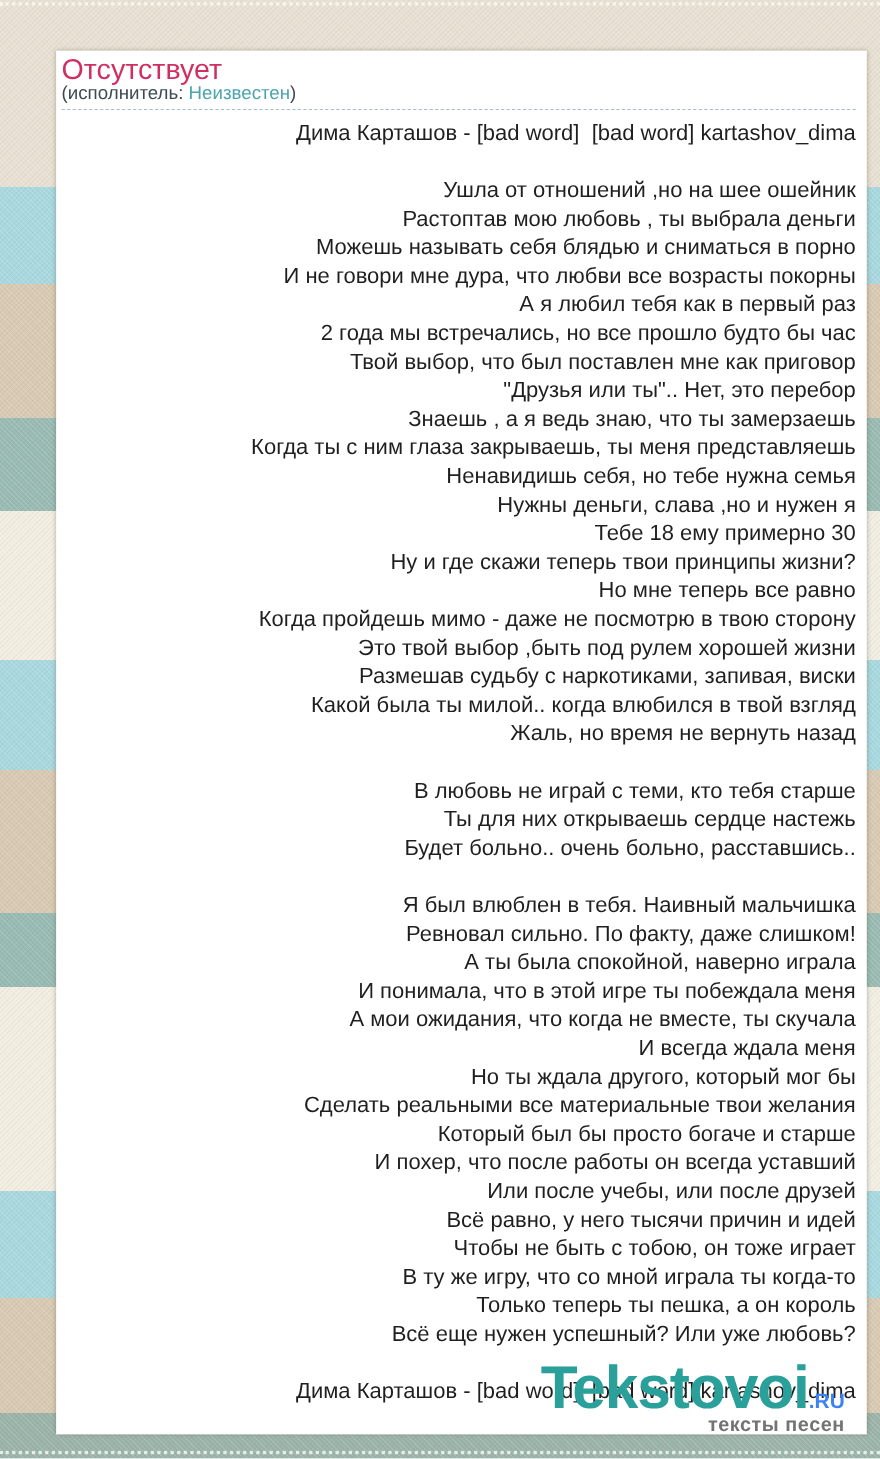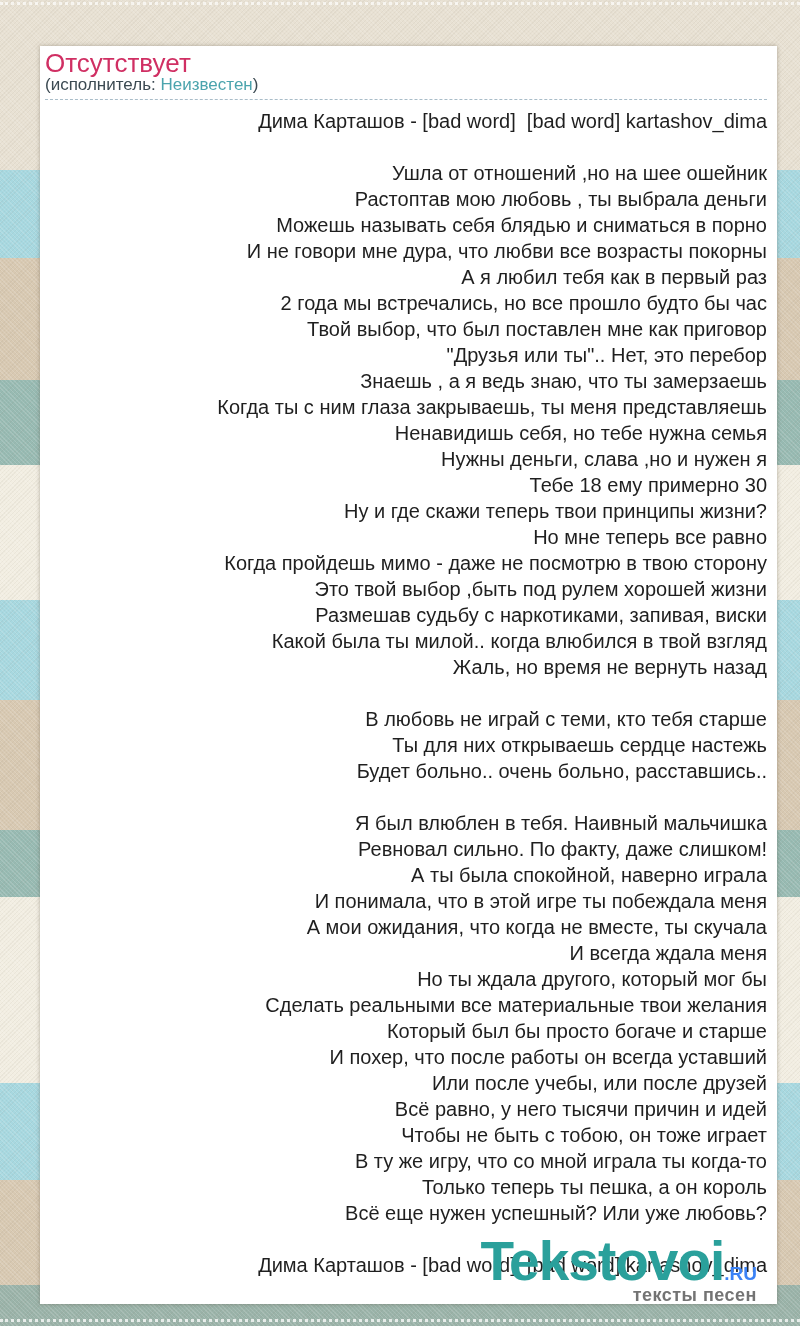--- a/index.html
+++ b/index.html
@@ -38,21 +38,21 @@
     position:absolute;top:2px;left:0;width:100%;height:0;
     border-top:3px dotted rgba(255,255,255,0.65);
   }
   .edge-bottom{
     position:absolute;top:1319px;left:0;width:100%;height:0;
     border-top:3px dotted rgba(255,255,255,0.75);
   }
 
   
   .card{
-    position:absolute;left:40px;top:46px;width:737px;height:1258px;
+    position:absolute;left:51px;top:46px;width:737px;height:1258px;
     background:#ffffff;
     box-shadow:0 0 4px rgba(60,50,30,0.35);
     box-sizing:border-box;
     padding:2px 10px 0 4px;
   }
   .song-title{
     margin:2px 0 0 1px;
     font-size:26px;line-height:26px;font-weight:400;
     color:#d02f63;
   }

